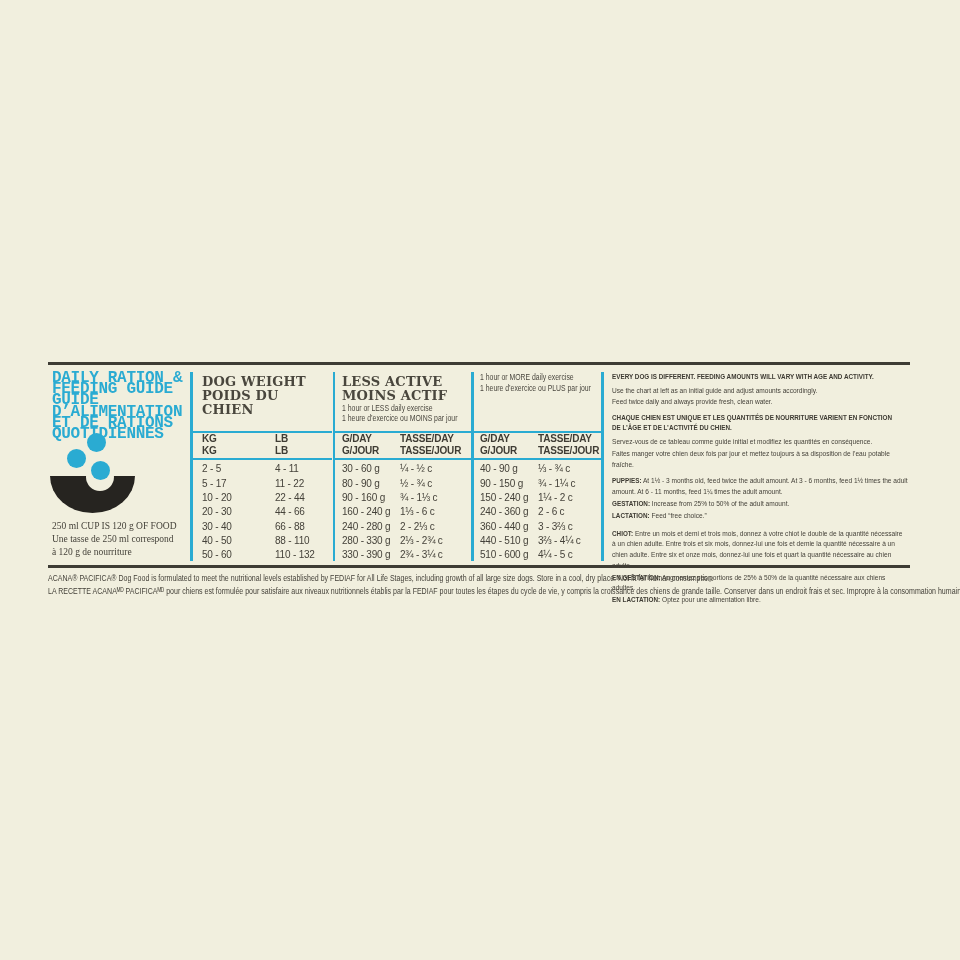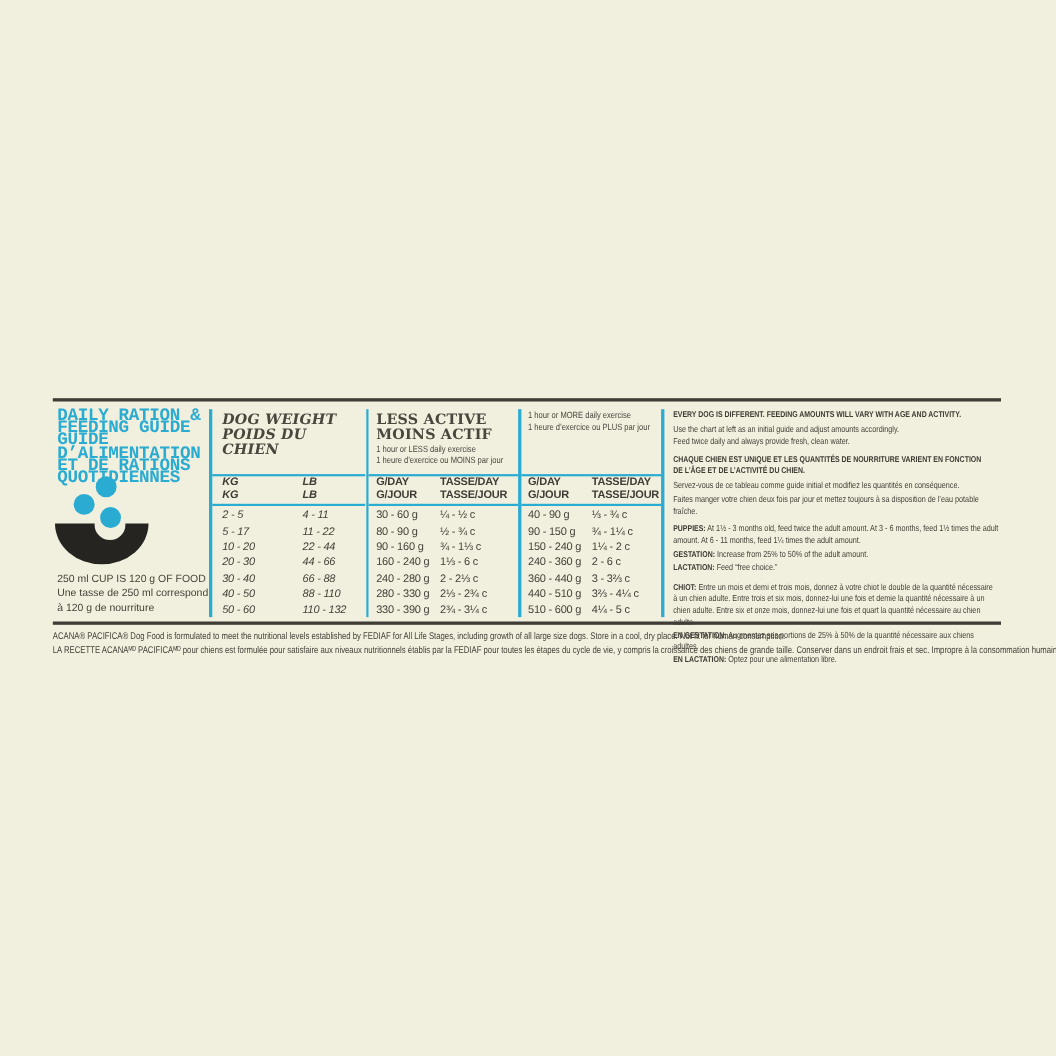--- a/index.html
+++ b/index.html
@@ -35,25 +35,25 @@
   .bowl-wrap { position:absolute; left:-2px; top:61px; width:92px; height:84px; }
   .dot { position:absolute; width:19px; height:19px; border-radius:50%; background:#2aabd2; }
   .dot1 { left:36.5px; top:0.5px; }
   .dot2 { left:16.5px; top:16.5px; }
   .dot3 { left:40.5px; top:28.5px; }
   .bowl-body {
     position:absolute; left:0; top:43.5px; width:85px; height:37px; background:#262420;
     border-radius:0 0 50% 50% / 0 0 100% 100%;
   }
   .bowl-cutout { position:absolute; left:36px; top:31px; width:28px; height:28px; border-radius:50%; background:#f1efde; }
-  .cup-note { position:absolute; left:0; top:149px; width:145px; font-size:9.5px; line-height:13px; color:#45423a; }
+  .cup-note { position:absolute; left:0; top:149px; width:145px; font-size:9.5px; line-height:13px; color:#45423a;font-family:Liberation Serif, serif; }
 
   
   .sec { position:absolute; top:372px; height:192px; color:#45423a; }
-  .sec-dog    { left:202px; width:130px;font-style:italic; }
+  .sec-dog    { left:202px; width:130px; }
   .sec-less   { left:342px; width:129px; }
   .sec-active { left:480px; width:121px; }
   .sec-title {
     font-family:"DejaVu Serif", serif; font-weight:bold; color:#49463d;
     font-size:13px; line-height:13.8px; letter-spacing:0.2px; padding-top:3px;
   }
   .sec-sub { font-size:8.2px; line-height:10.8px; margin-top:1px; color:#4a473f;
     transform:scaleX(0.84); transform-origin:0 0; width:120%; white-space:nowrap; }
   .heads { position:absolute; top:61px; left:0; right:0; display:grid; font-weight:bold;
     font-size:10px; line-height:12px; letter-spacing:-0.2px; color:#3f3c34; }

